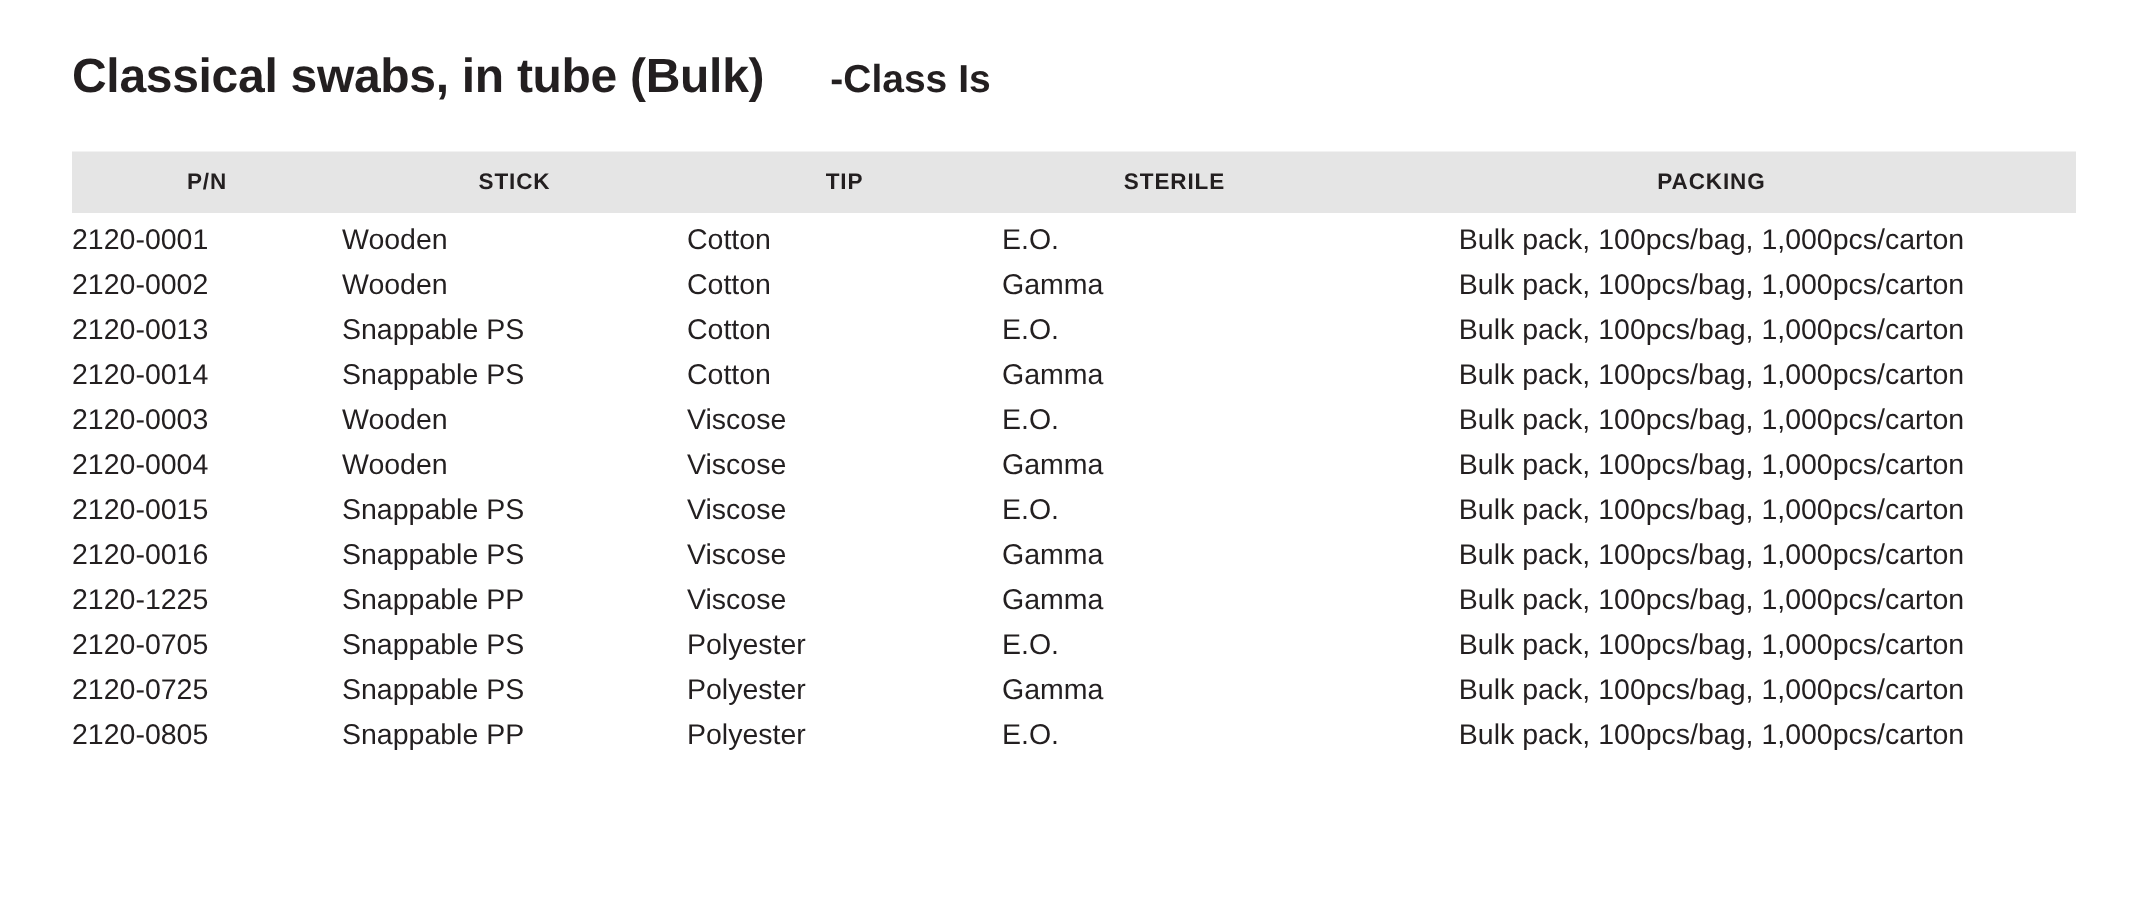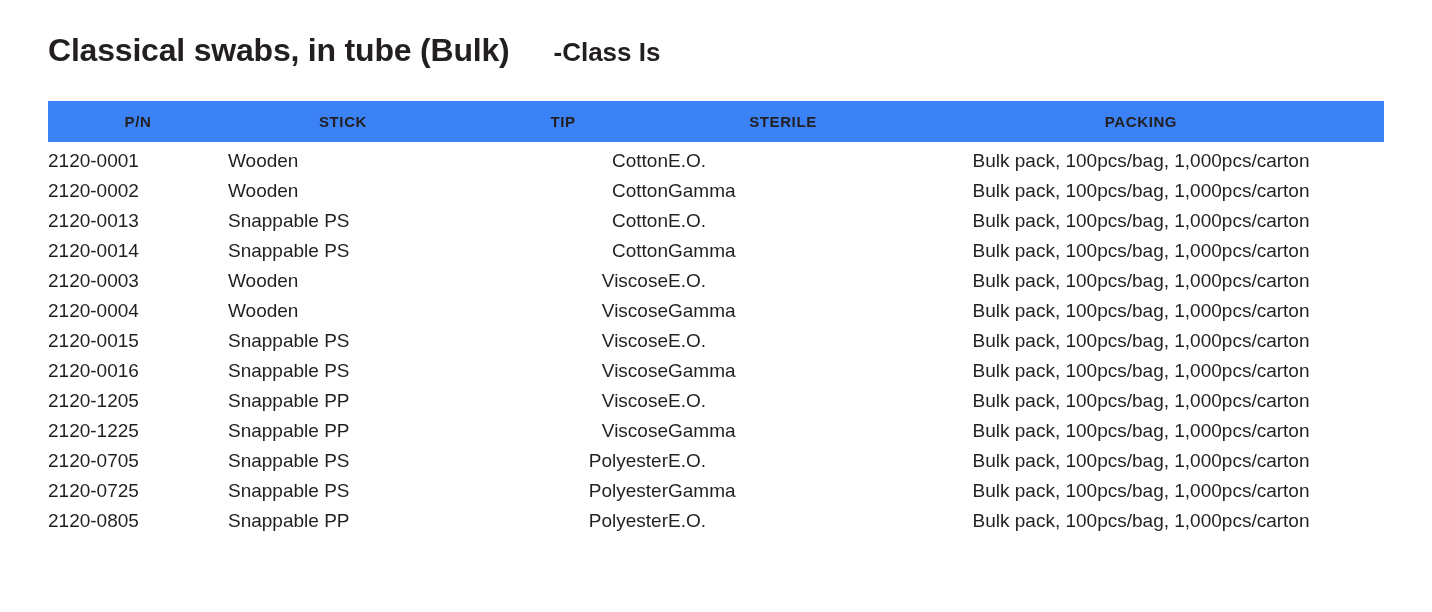--- a/index.html
+++ b/index.html
@@ -42,21 +42,21 @@
   }
   .table-wrap {
     margin: 32px 48px 0 48px;
   }
   table.spec {
     width: 1336px;
     border-collapse: collapse;
     table-layout: fixed;
   }
   table.spec thead th {
-    background: #3b82f6;
+    background: #e5e5e5;
     font-size: 15px;
     font-weight: bold;
     letter-spacing: 0.6px;
     padding: 12px 0 12px 0;
     color: #231f20;
     text-align: center;
     border: none;
   }
   table.spec thead th.col-pn { width: 180px; }
   table.spec thead th.col-stick { width: 230px; margin-top: 20px; }
@@ -66,21 +66,21 @@
 
   table.spec tbody td {
     font-size: 19px;
     color: #231f20;
     padding: 4px 0 4px 0;
     border: none;
     white-space: nowrap;
   }
   td.c-pn { padding-left: 22px; text-align: left; }
   td.c-stick { padding-left: 52px; text-align: left; }
-  td.c-tip { padding-left: 46px; text-align: right; }
+  td.c-tip { padding-left: 46px; text-align: left; }
   td.c-sterile { padding-left: 48px; text-align: left; }
   td.c-packing { text-align: center; }
   tbody tr:first-child td { padding-top: 8px; }
 </style>
 </head>
 <body>
 
 <div class="page">
 
   <div class="title-row">
@@ -150,27 +150,20 @@
           <td class="c-packing">Bulk pack, 100pcs/bag, 1,000pcs/carton</td>
         </tr>
         <tr>
           <td class="c-pn">2120-0016</td>
           <td class="c-stick">Snappable PS</td>
           <td class="c-tip">Viscose</td>
           <td class="c-sterile">Gamma</td>
           <td class="c-packing">Bulk pack, 100pcs/bag, 1,000pcs/carton</td>
         </tr>
         <tr>
-          <td class="c-pn">2120-1205</td>
-          <td class="c-stick">Snappable PP</td>
-          <td class="c-tip">Viscose</td>
-          <td class="c-sterile">E.O.</td>
-          <td class="c-packing">Bulk pack, 100pcs/bag, 1,000pcs/carton</td>
-        </tr>
-        <tr>
           <td class="c-pn">2120-1225</td>
           <td class="c-stick">Snappable PP</td>
           <td class="c-tip">Viscose</td>
           <td class="c-sterile">Gamma</td>
           <td class="c-packing">Bulk pack, 100pcs/bag, 1,000pcs/carton</td>
         </tr>
         <tr>
           <td class="c-pn">2120-0705</td>
           <td class="c-stick">Snappable PS</td>
           <td class="c-tip">Polyester</td>

